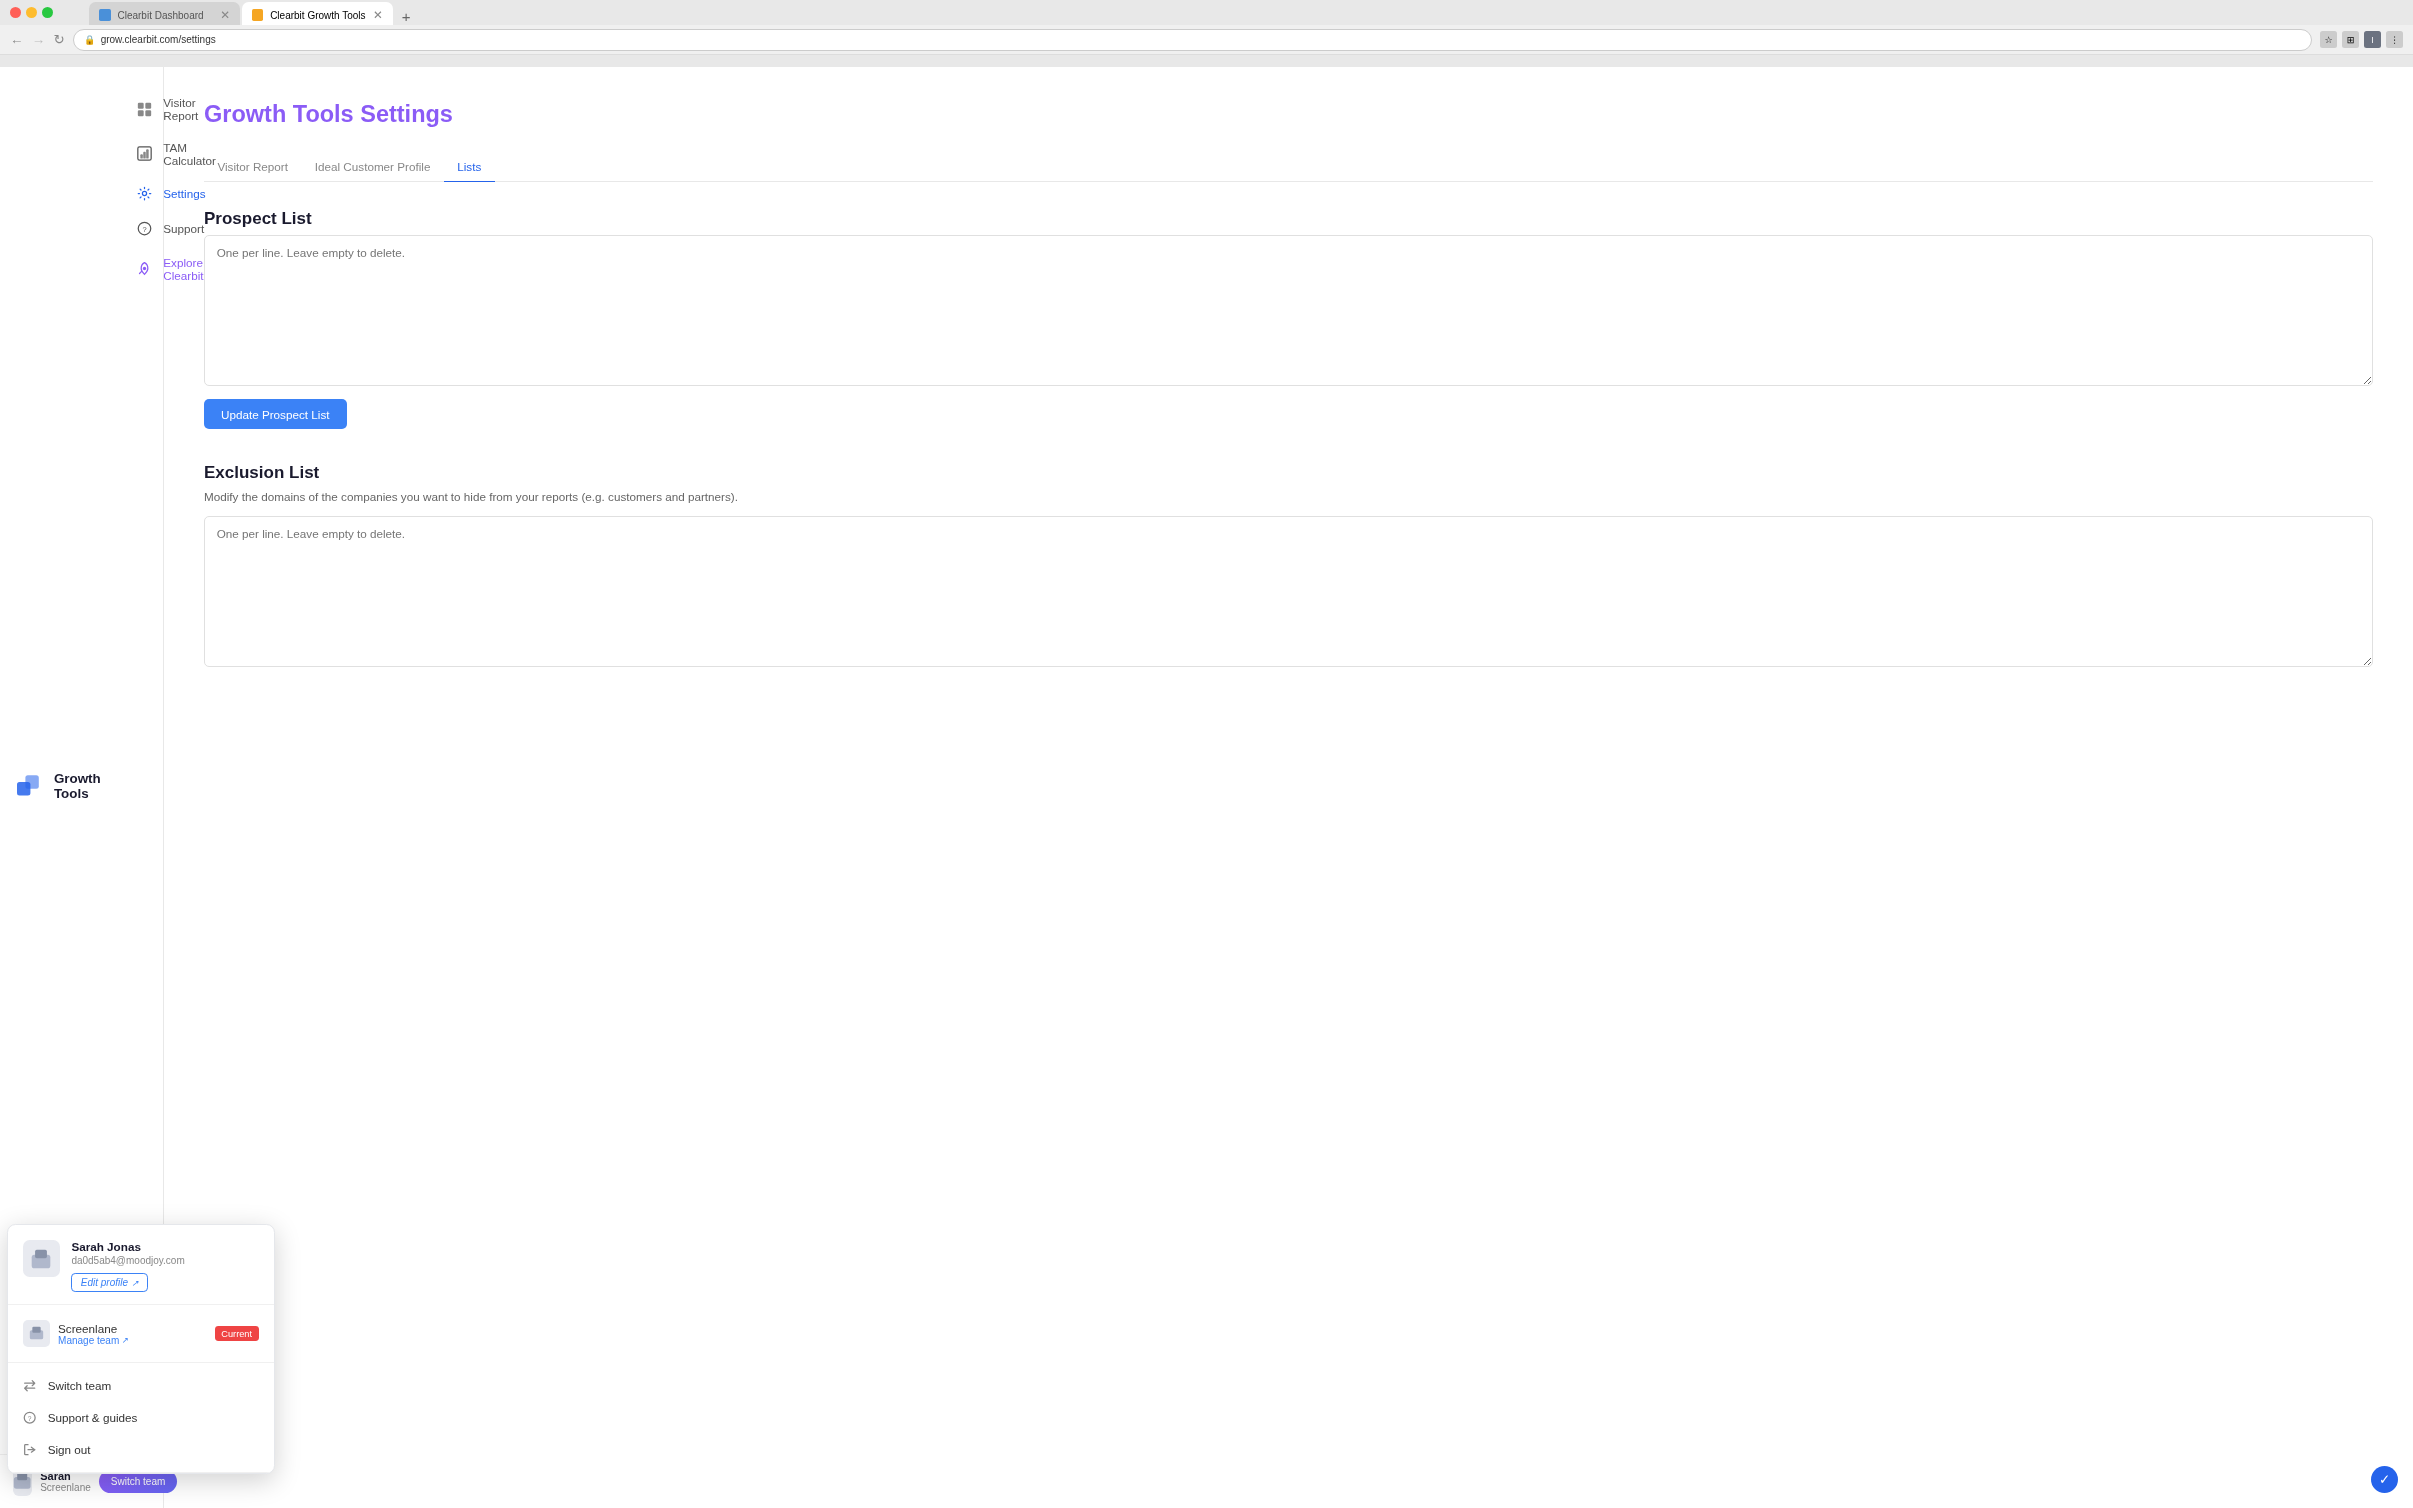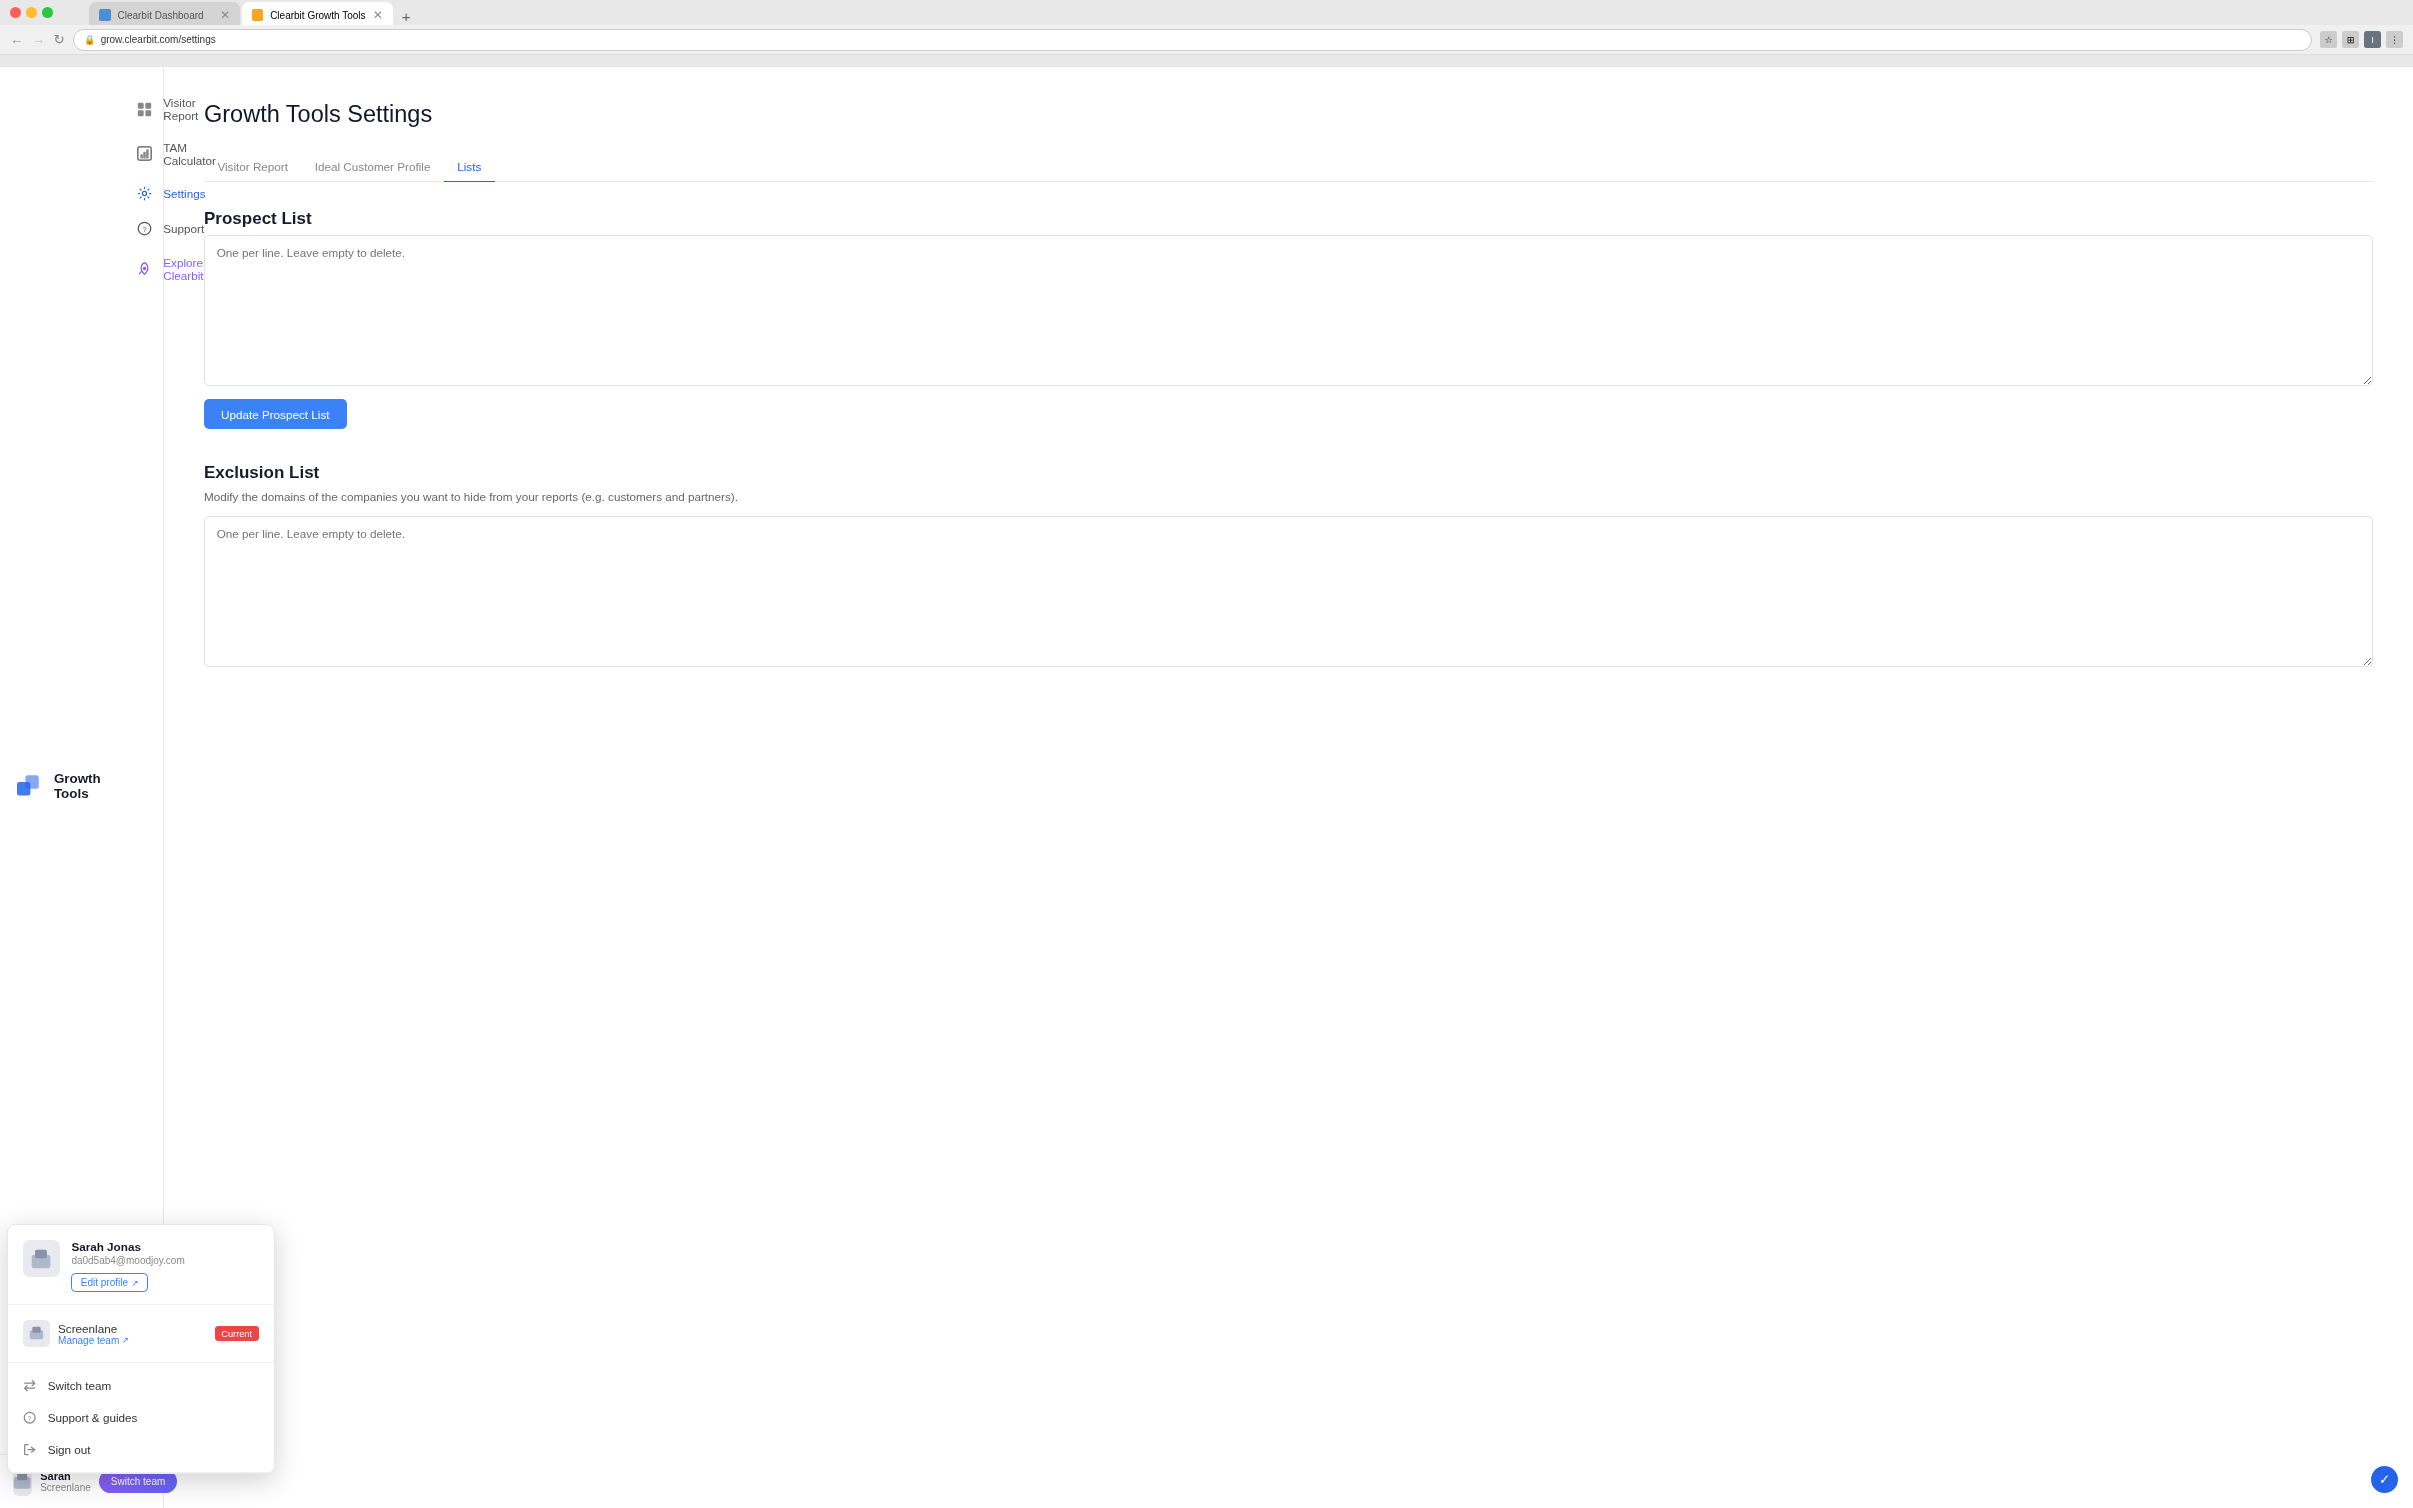--- a/index.html
+++ b/index.html
@@ -134,22 +134,22 @@
 
     
     .main-content {
       flex: 1;
       background: #fff;
       padding: 34px 40px;
       overflow-y: auto;
     }
     .page-title {
       font-size: 23.5px;
-      font-weight: 400;
-      color: #0f172a;
+      font-weight: 700;
+      color: #8b5cf6;
       margin-bottom: 23.5px;
     }
     .tabs {
       display: flex;
       gap: 0;
       border-bottom: 1.7px solid #e8e8e8;
       margin-bottom: 27px;
     }
     .tab {
       padding: 8.4px 13.4px;
@@ -223,20 +223,21 @@
       border: 1.3px solid #3b82f6;
       border-radius: 4.2px;
       padding: 3.4px 8.4px;
       font-size: 10px;
       color: #3b82f6;
       background: #fff;
       cursor: pointer;
       display: inline-flex;
       align-items: center;
       gap: 3.4px;
+      font-style: italic;
     }
     .dropdown-section {
       padding: 6.7px 0;
       border-bottom: 0.8px solid #f0f0f0;
     }
     .dropdown-item {
       display: flex;
       align-items: center;
       gap: 10px;
       padding: 8.4px 15px;

